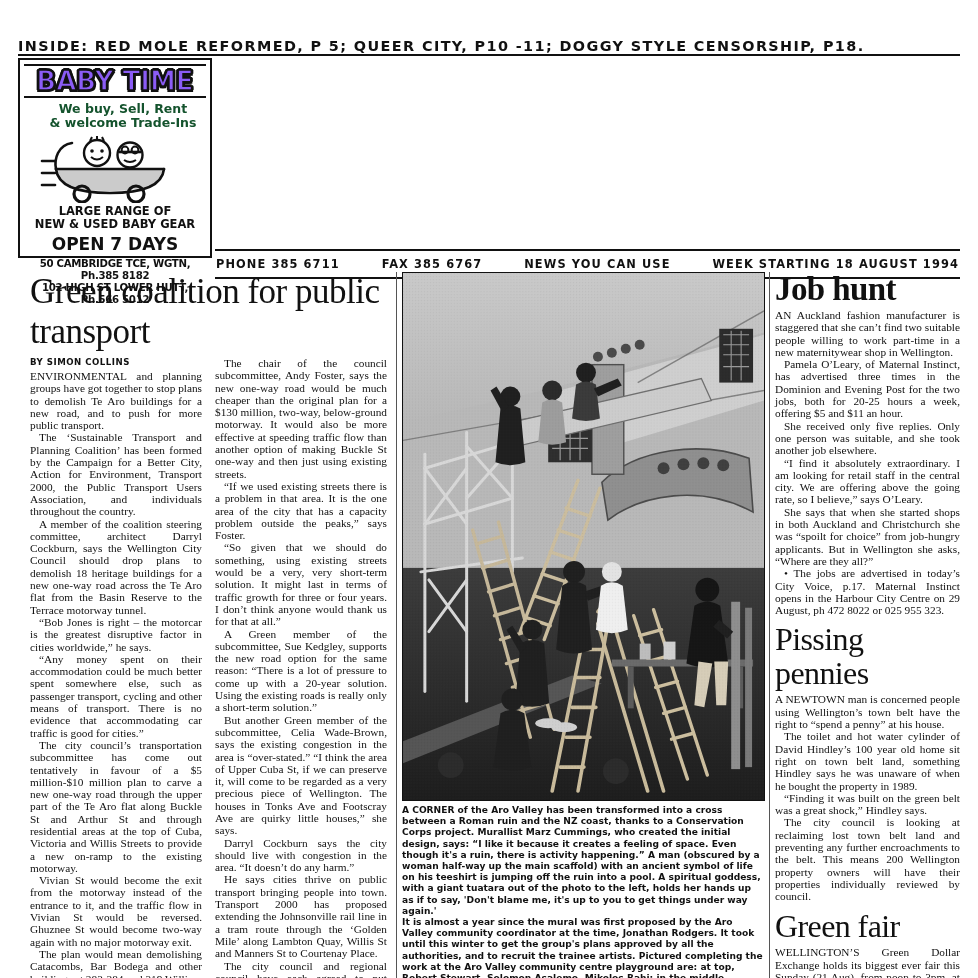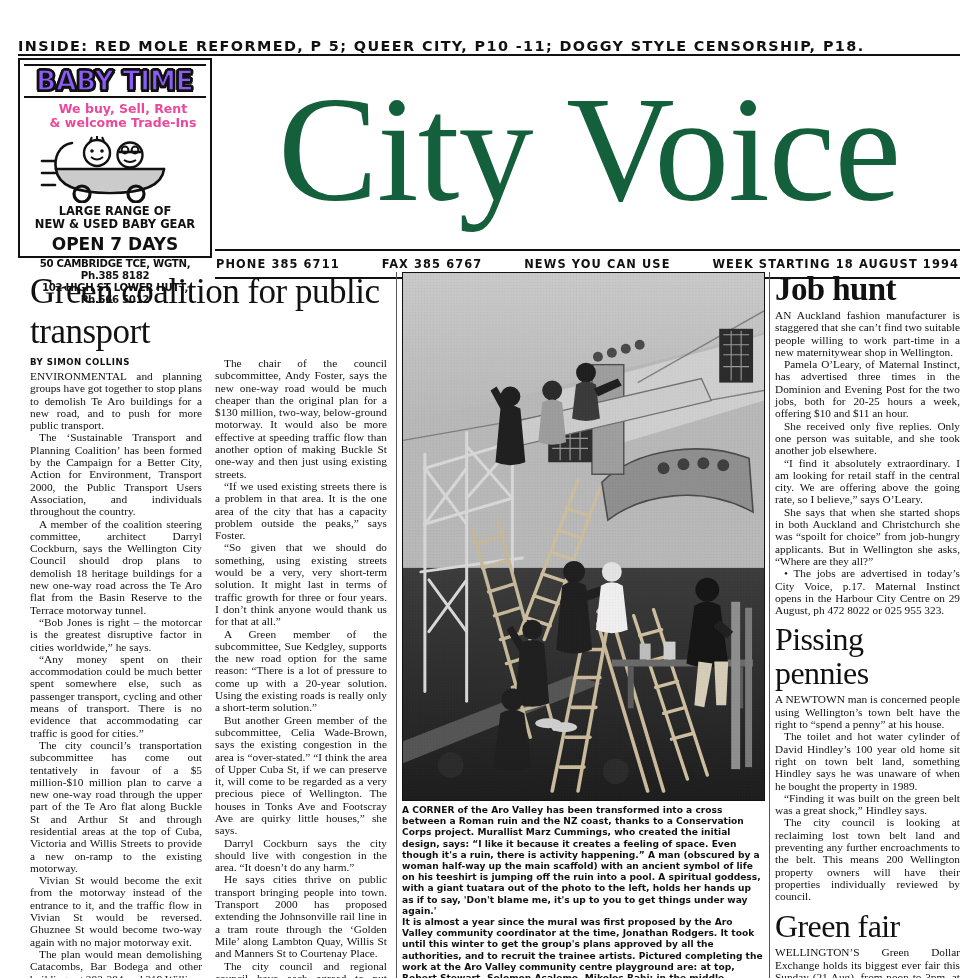--- a/index.html
+++ b/index.html
@@ -40,21 +40,21 @@
     -webkit-text-stroke:1.6px #111;
     text-shadow:
       2px 0 0 #111, -2px 0 0 #111, 0 2px 0 #111, 0 -2px 0 #111,
       1.5px 1.5px 0 #111, -1.5px 1.5px 0 #111, 1.5px -1.5px 0 #111, -1.5px -1.5px 0 #111;
     line-height:30px;
     border-top:2px solid #111;border-bottom:2px solid #111;
   }
   .baby-sub{
     font-family:"DejaVu Sans", sans-serif;
     font-weight:bold;font-size:12.5px;line-height:14px;
-    margin-top:4px;color:#ec4899;padding-left:16px;
+    margin-top:4px;color:#14532d;padding-left:16px;
   }
   .pram{
     width:150px;height:70px;margin:3px auto 0 auto;position:relative;
   }
   .baby-large{
     font-family:"DejaVu Sans", sans-serif;
     font-weight:bold;font-size:11.5px;line-height:13px;margin-top:2px;
   }
   .baby-open{
     font-family:"DejaVu Sans", sans-serif;
@@ -193,23 +193,20 @@
         <div>LARGE RANGE OF</div>
         <div>NEW &amp; USED BABY GEAR</div>
       </div>
       <div class="baby-open">OPEN 7 DAYS</div>
       <div class="baby-addr">
         <div>50 CAMBRIDGE TCE, WGTN, Ph.385 8182</div>
         <div>102 HIGH ST LOWER HUTT, Ph.566 5012</div>
       </div>
     </div>
 
-    <div class="logo">
-      <span class="logo-text">City Voice</span>
-    </div>
   </div>
 
   <div class="phonebar">
     <span>PHONE 385 6711</span>
     <span>FAX 385 6767</span>
     <span>NEWS YOU CAN USE</span>
     <span>WEEK STARTING 18 AUGUST 1994</span>
   </div>
 
   <div class="body-area">
@@ -406,21 +403,21 @@
     <div class="caption">
       <p>A CORNER of the Aro Valley has been transformed into a cross between a Roman ruin and the NZ coast, thanks to a Conservation Corps project. Murallist Marz Cummings, who created the initial design, says: “I like it because it creates a feeling of space. Even though it's a ruin, there is activity happening.” A man (obscured by a woman half-way up the main scaffold) with an ancient symbol of life on his teeshirt is jumping off the ruin into a pool. A spiritual goddess, with a giant tuatara out of the photo to the left, holds her hands up as if to say, 'Don't blame me, it's up to you to get things under way again.'</p>
       <p>It is almost a year since the mural was first proposed by the Aro Valley community coordinator at the time, Jonathan Rodgers. It took until this winter to get the group's plans approved by all the authorities, and to recruit the trainee artists. Pictured completing the work at the Aro Valley community centre playground are: at top, Robert Stewart, Solomon Asalemo, Mikolos Rahi; in the middle, Marama Samuel and Julia Paese; at bottom left, Marz Cummings; on the ground, Chris Renwick; and bottom</p>
     </div>
 
     <div class="col col4">
 
       <h2 class="sub">Job hunt</h2>
       <div class="artcol">
         <p class="first">AN Auckland fashion manufacturer is staggered that she can’t find two suitable people willing to work part-time in a new maternitywear shop in Wellington.</p>
-        <p>Pamela O’Leary, of Maternal Instinct, has advertised three times in the Dominion and Evening Post for the two jobs, both for 20-25 hours a week, offering $10 and $11 an hour.</p>
+        <p>Pamela O’Leary, of Maternal Instinct, has advertised three times in the Dominion and Evening Post for the two jobs, both for 20-25 hours a week, offering $5 and $11 an hour.</p>
         <p>She received only five replies. Only one person was suitable, and she took another job elsewhere.</p>
         <p>“I find it absolutely extraordinary. I am looking for retail staff in the central city. We are offering above the going rate, so I believe,” says O’Leary.</p>
         <p>She says that when she started shops in both Auckland and Christchurch she was “spoilt for choice” from job-hungry applicants. But in Wellington she asks, “Where are they all?”</p>
         <p>• The jobs are advertised in today’s City Voice, p.17. Maternal Instinct opens in the Harbour City Centre on 29 August, ph 472 8022 or 025 955 323.</p>
       </div>
 
       <h2 class="sub light" style="margin-top:6px;">Pissing pennies</h2>
       <div class="artcol">
         <p class="first">A NEWTOWN man is concerned people using Wellington’s town belt have the right to “spend a penny” at his house.</p>
         <p>The toilet and hot water cylinder of David Hindley’s 100 year old home sit right on town belt land, something Hindley says he was unaware of when he bought the property in 1989.</p>

